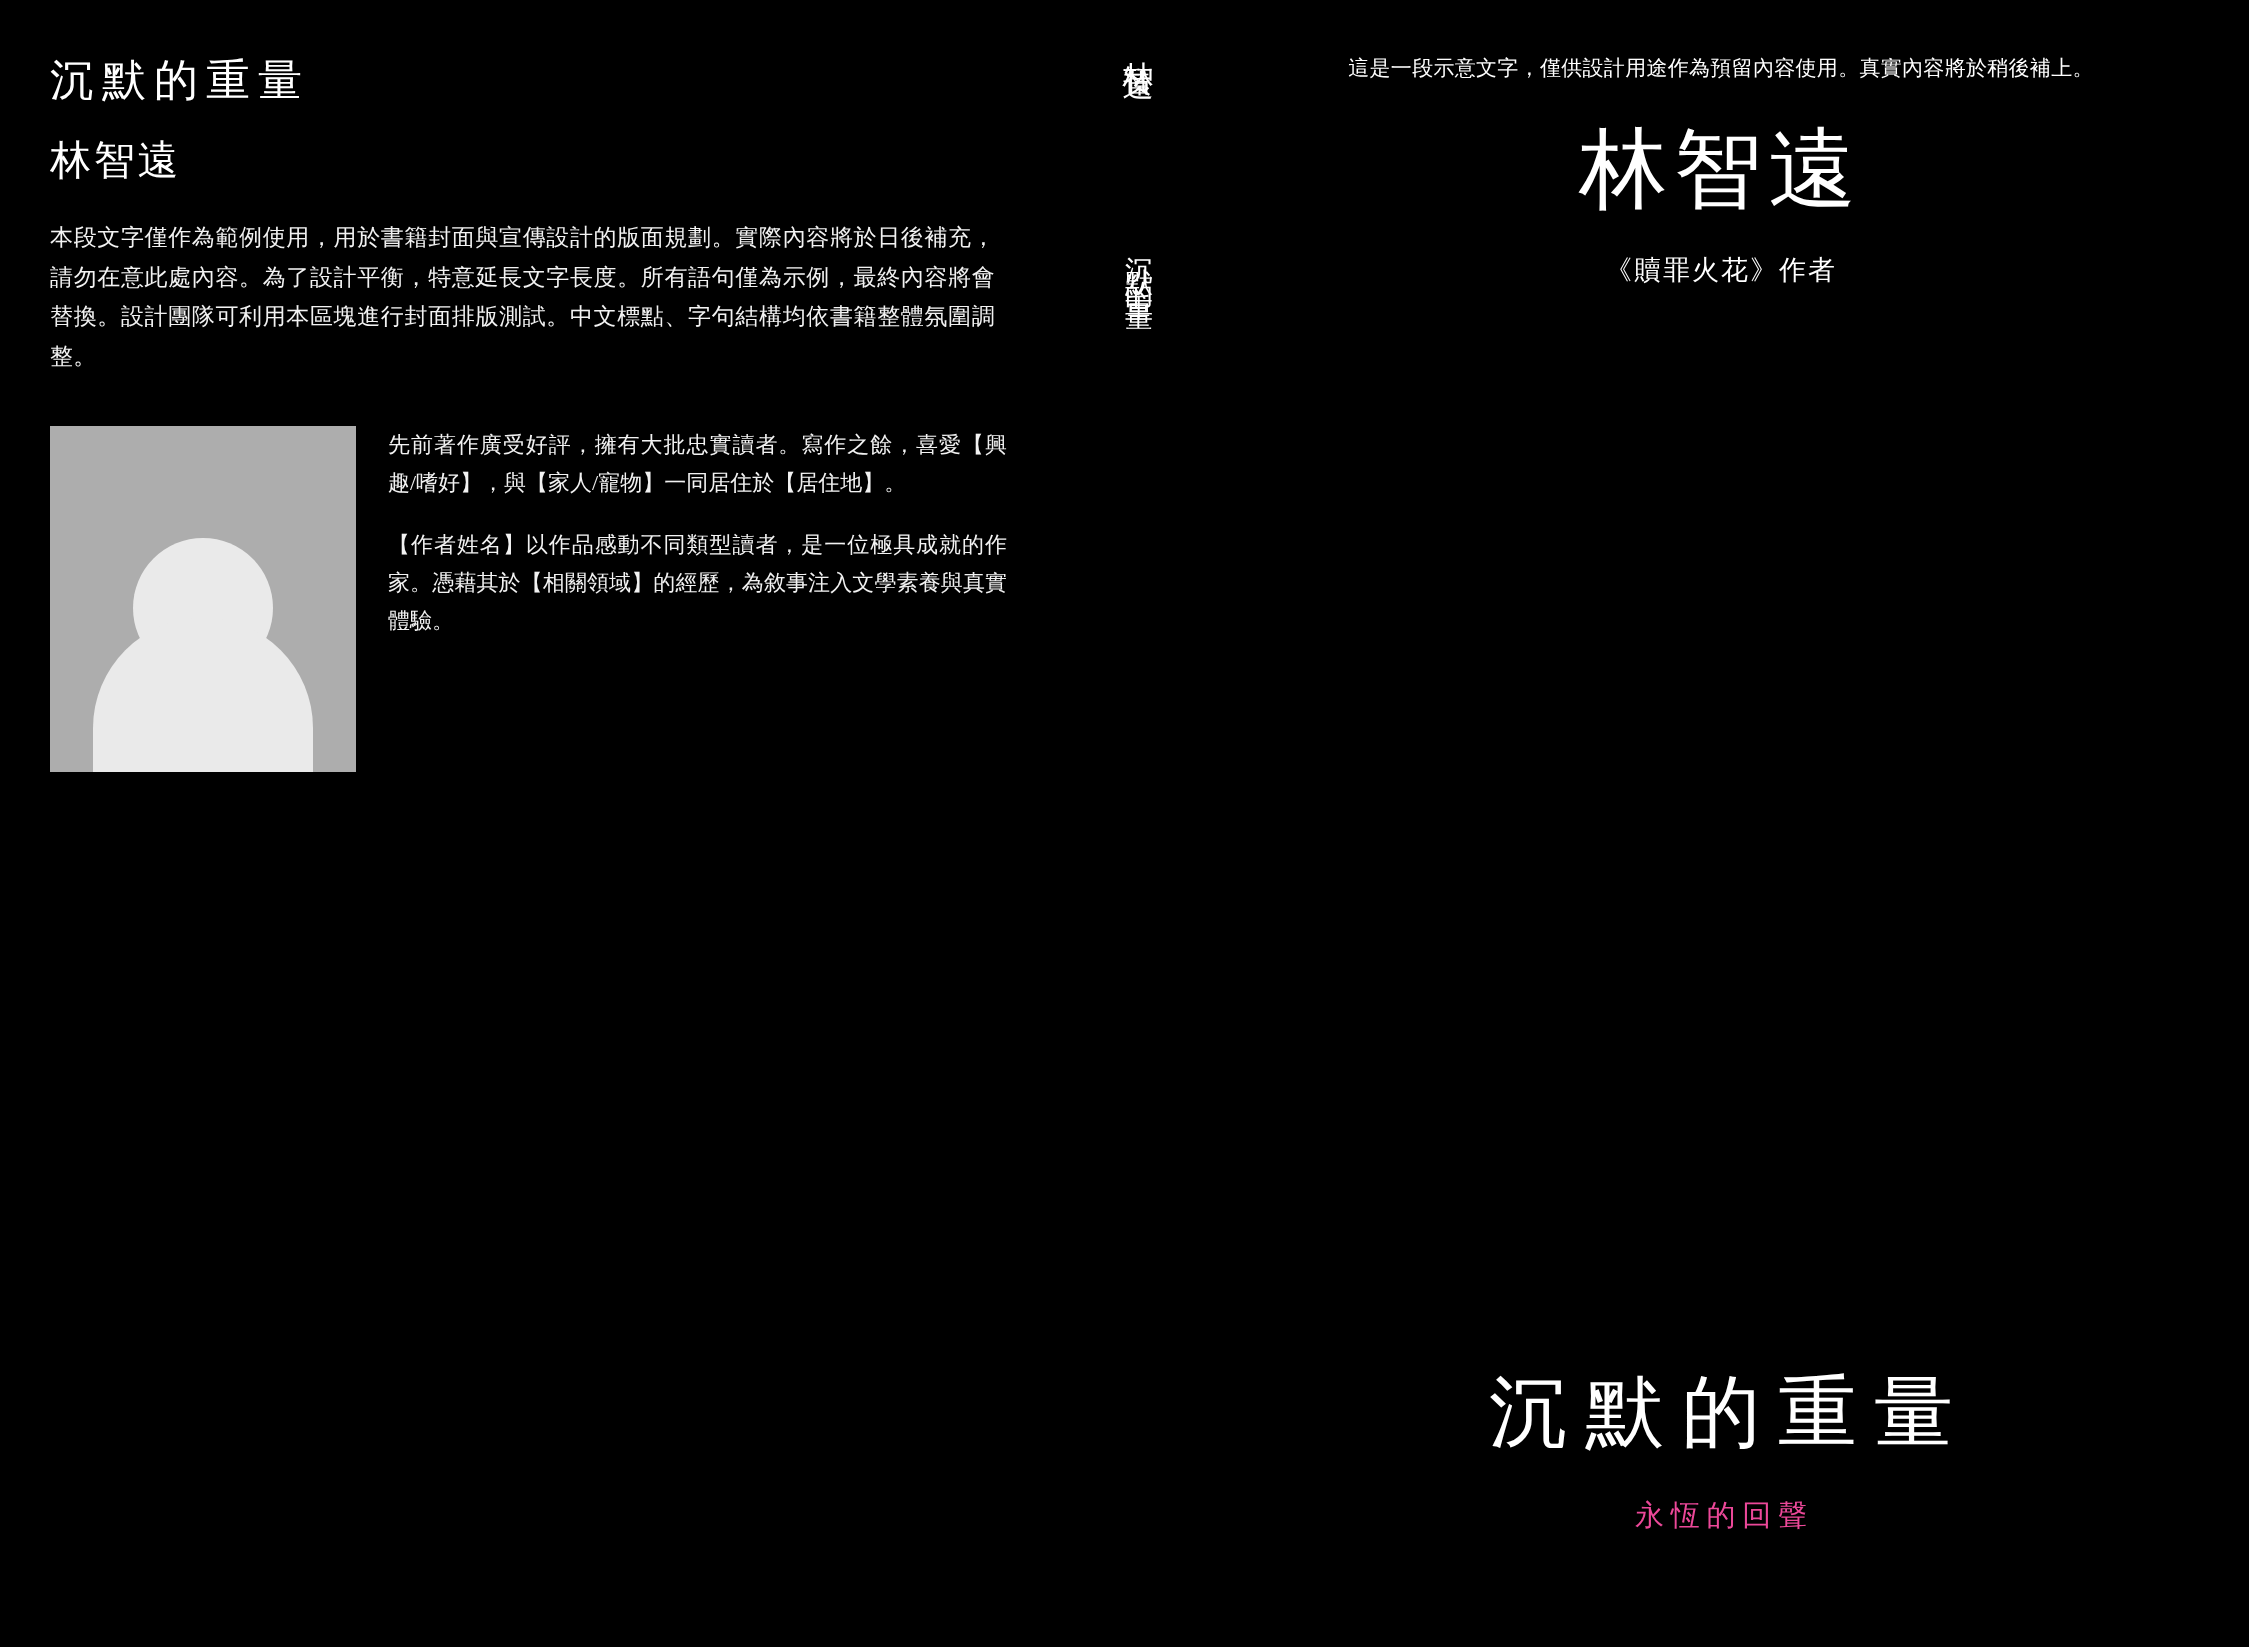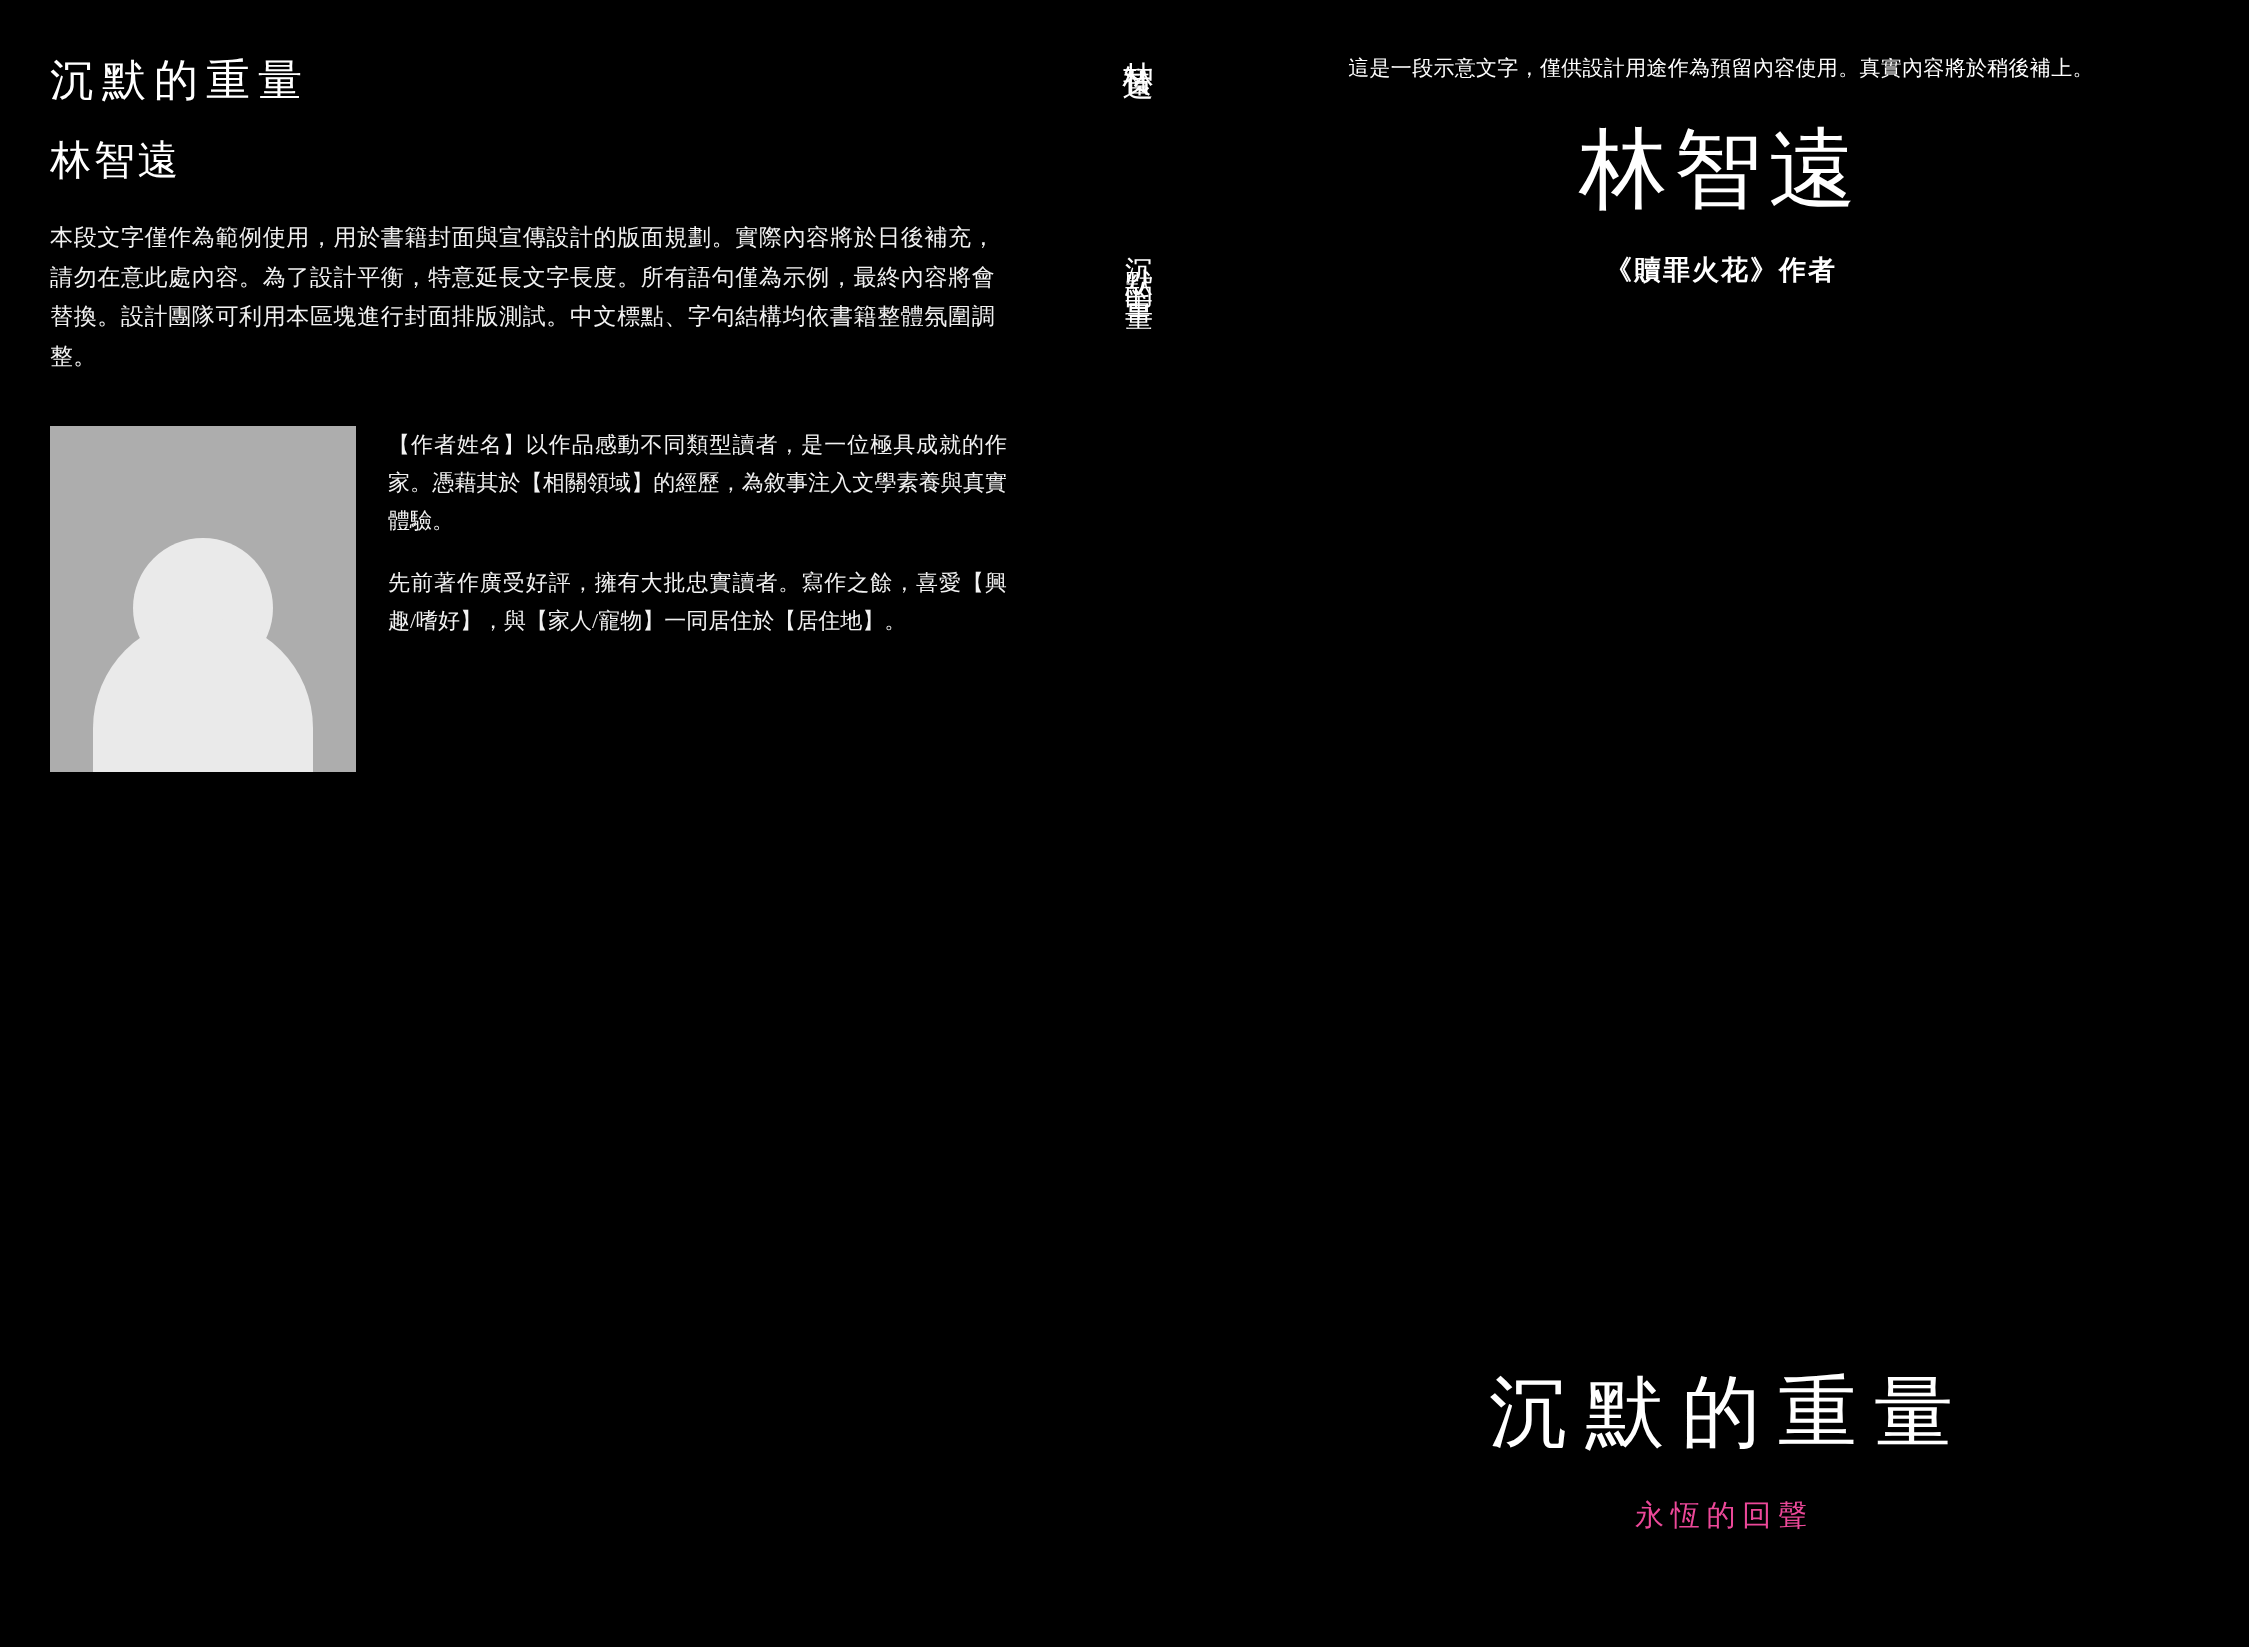--- a/index.html
+++ b/index.html
@@ -171,21 +171,20 @@
     line-height: 1.12;
     font-weight: normal;
   }
   .front-credit {
     margin: 33px auto 0 auto;
     text-align: center;
     font-family: "Liberation Serif", "DejaVu Serif", serif;
     font-size: 27px;
     letter-spacing: 2px;
     color: #ffffff;
-    font-weight: bold;
   }
   .front-bottom {
     position: absolute;
     left: 0;
     bottom: 112px;
     width: 1058px;
     text-align: center;
   }
   .front-title {
     font-family: "Liberation Serif", "DejaVu Serif", serif;
@@ -215,22 +214,22 @@
     <h1 class="back-title">沉默的重量</h1>
     <h2 class="back-author">林智遠</h2>
     <p class="back-blurb">本段文字僅作為範例使用，用於書籍封面與宣傳設計的版面規劃。實際內容將於日後補充，請勿在意此處內容。為了設計平衡，特意延長文字長度。所有語句僅為示例，最終內容將會替換。設計團隊可利用本區塊進行封面排版測試。中文標點、字句結構均依書籍整體氛圍調整。</p>
 
     <div class="bio-block">
       <div class="author-photo">
         <div class="head"></div>
         <div class="body"></div>
       </div>
       <div class="bio-text">
+        <p>先前著作廣受好評，擁有大批忠實讀者。寫作之餘，喜愛【興趣/嗜好】，與【家人/寵物】一同居住於【居住地】。</p>
         <p>【作者姓名】以作品感動不同類型讀者，是一位極具成就的作家。憑藉其於【相關領域】的經歷，為敘事注入文學素養與真實體驗。</p>
-        <p>先前著作廣受好評，擁有大批忠實讀者。寫作之餘，喜愛【興趣/嗜好】，與【家人/寵物】一同居住於【居住地】。</p>
       </div>
     </div>
   </div>
 
   <div class="spine">
     <div class="spine-author">林智遠</div>
     <div class="spine-title">沉默的重量</div>
   </div>
 
   <div class="front-cover">

